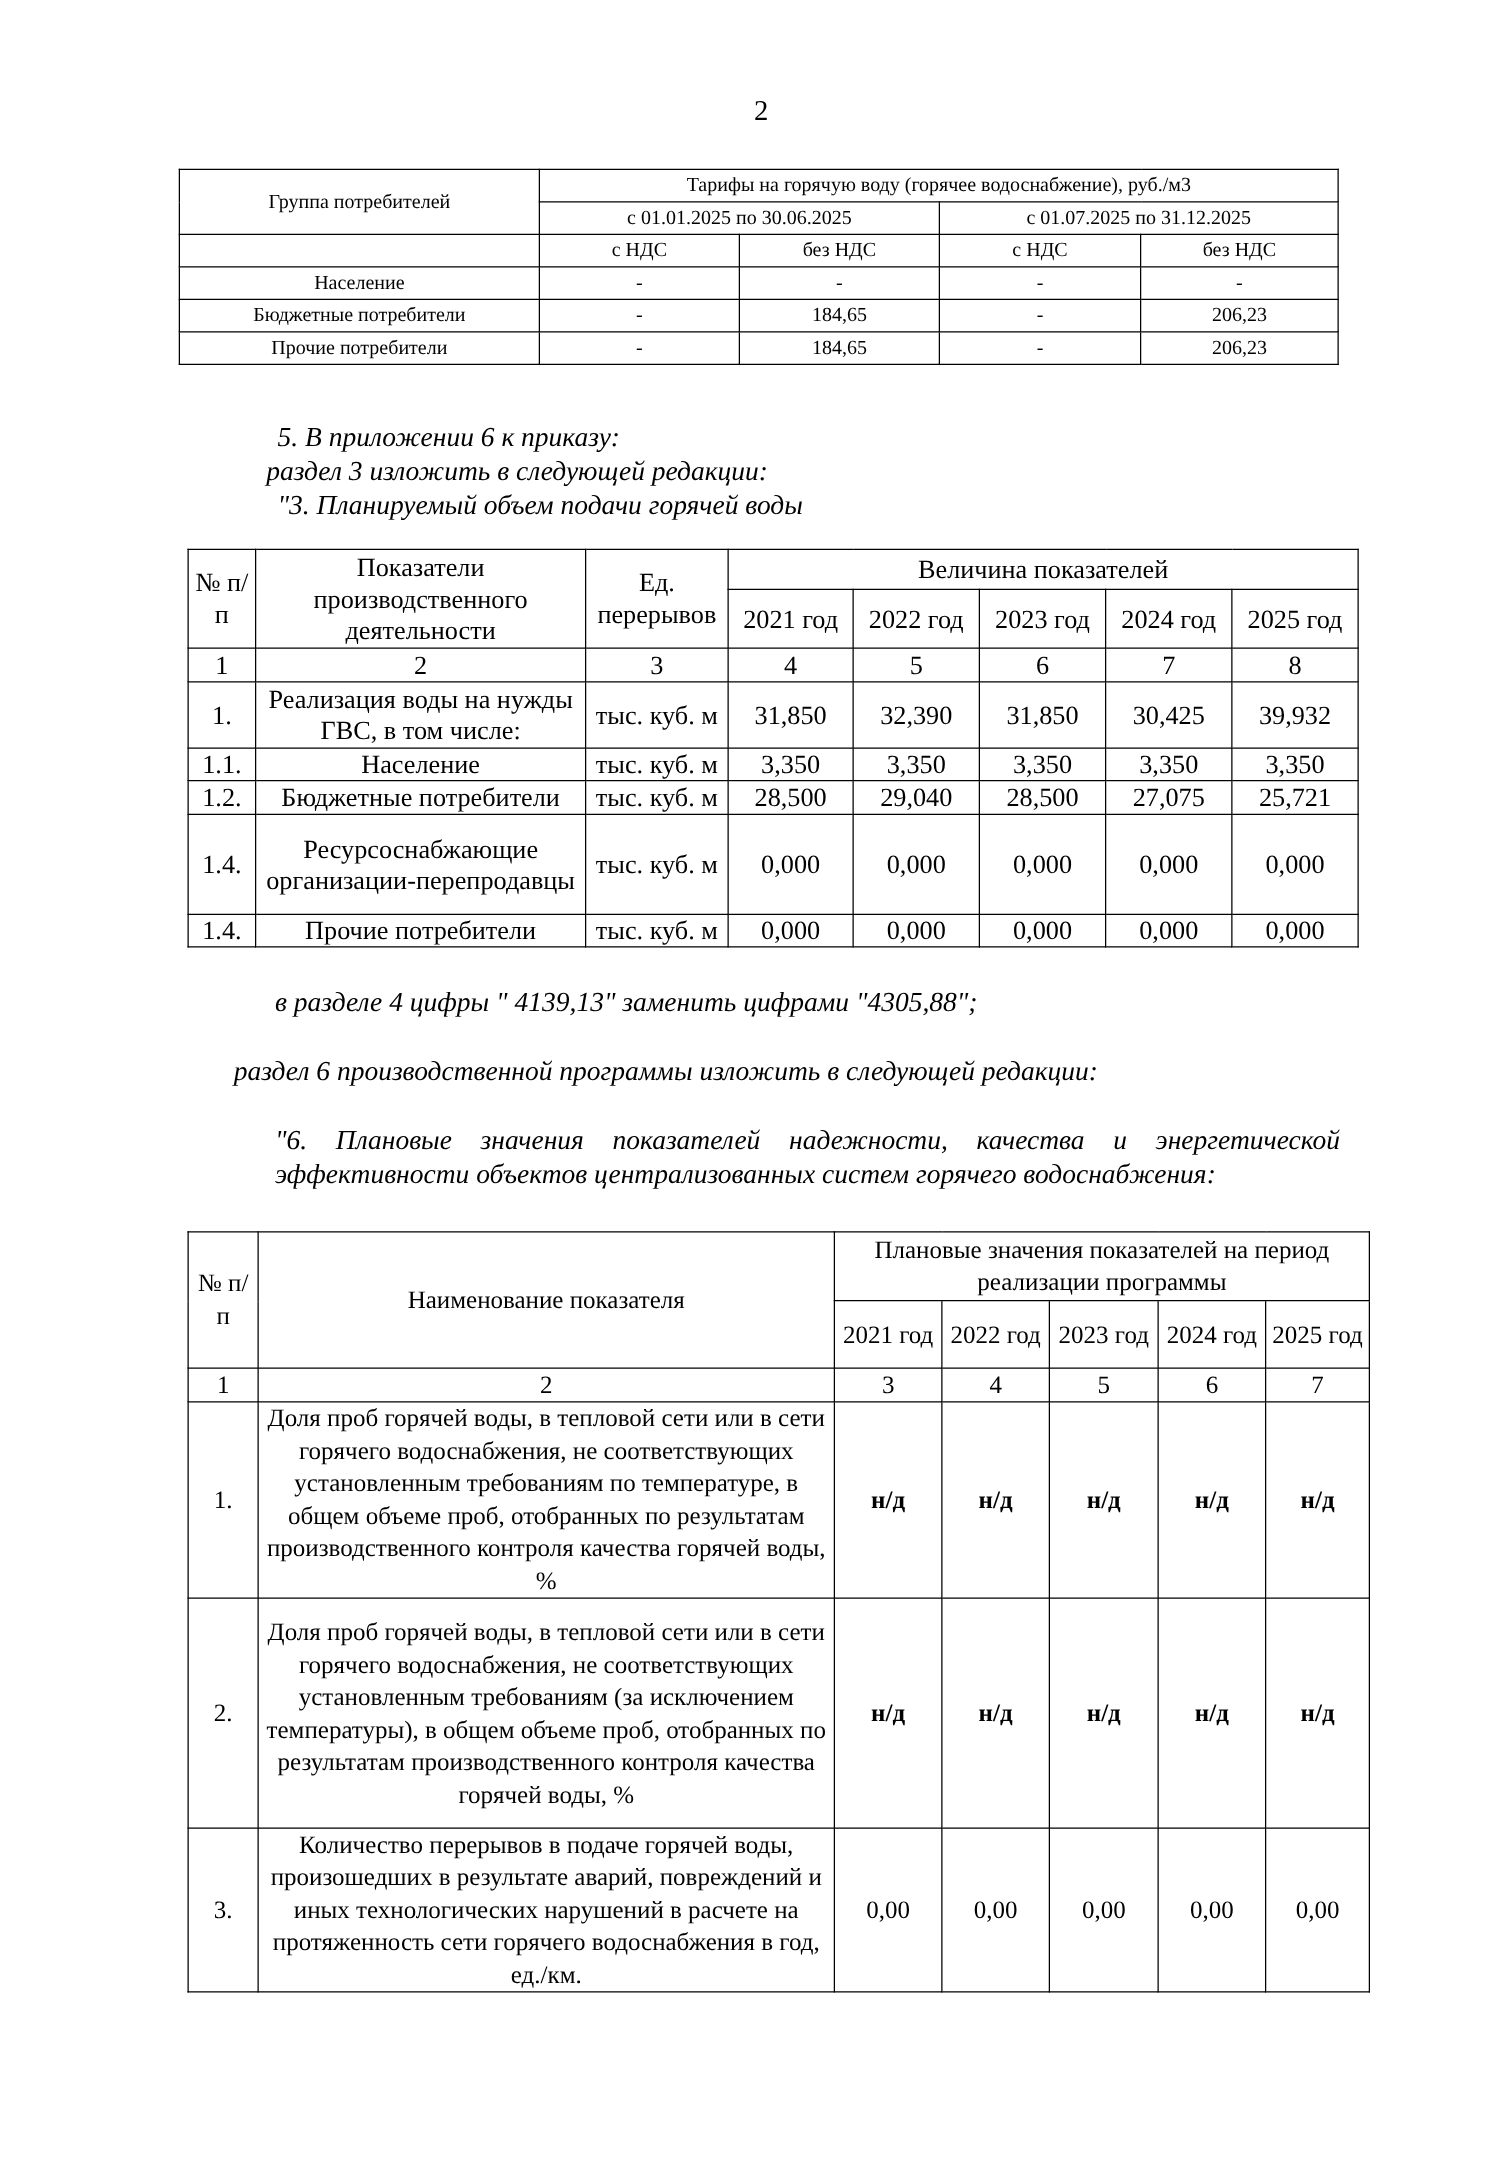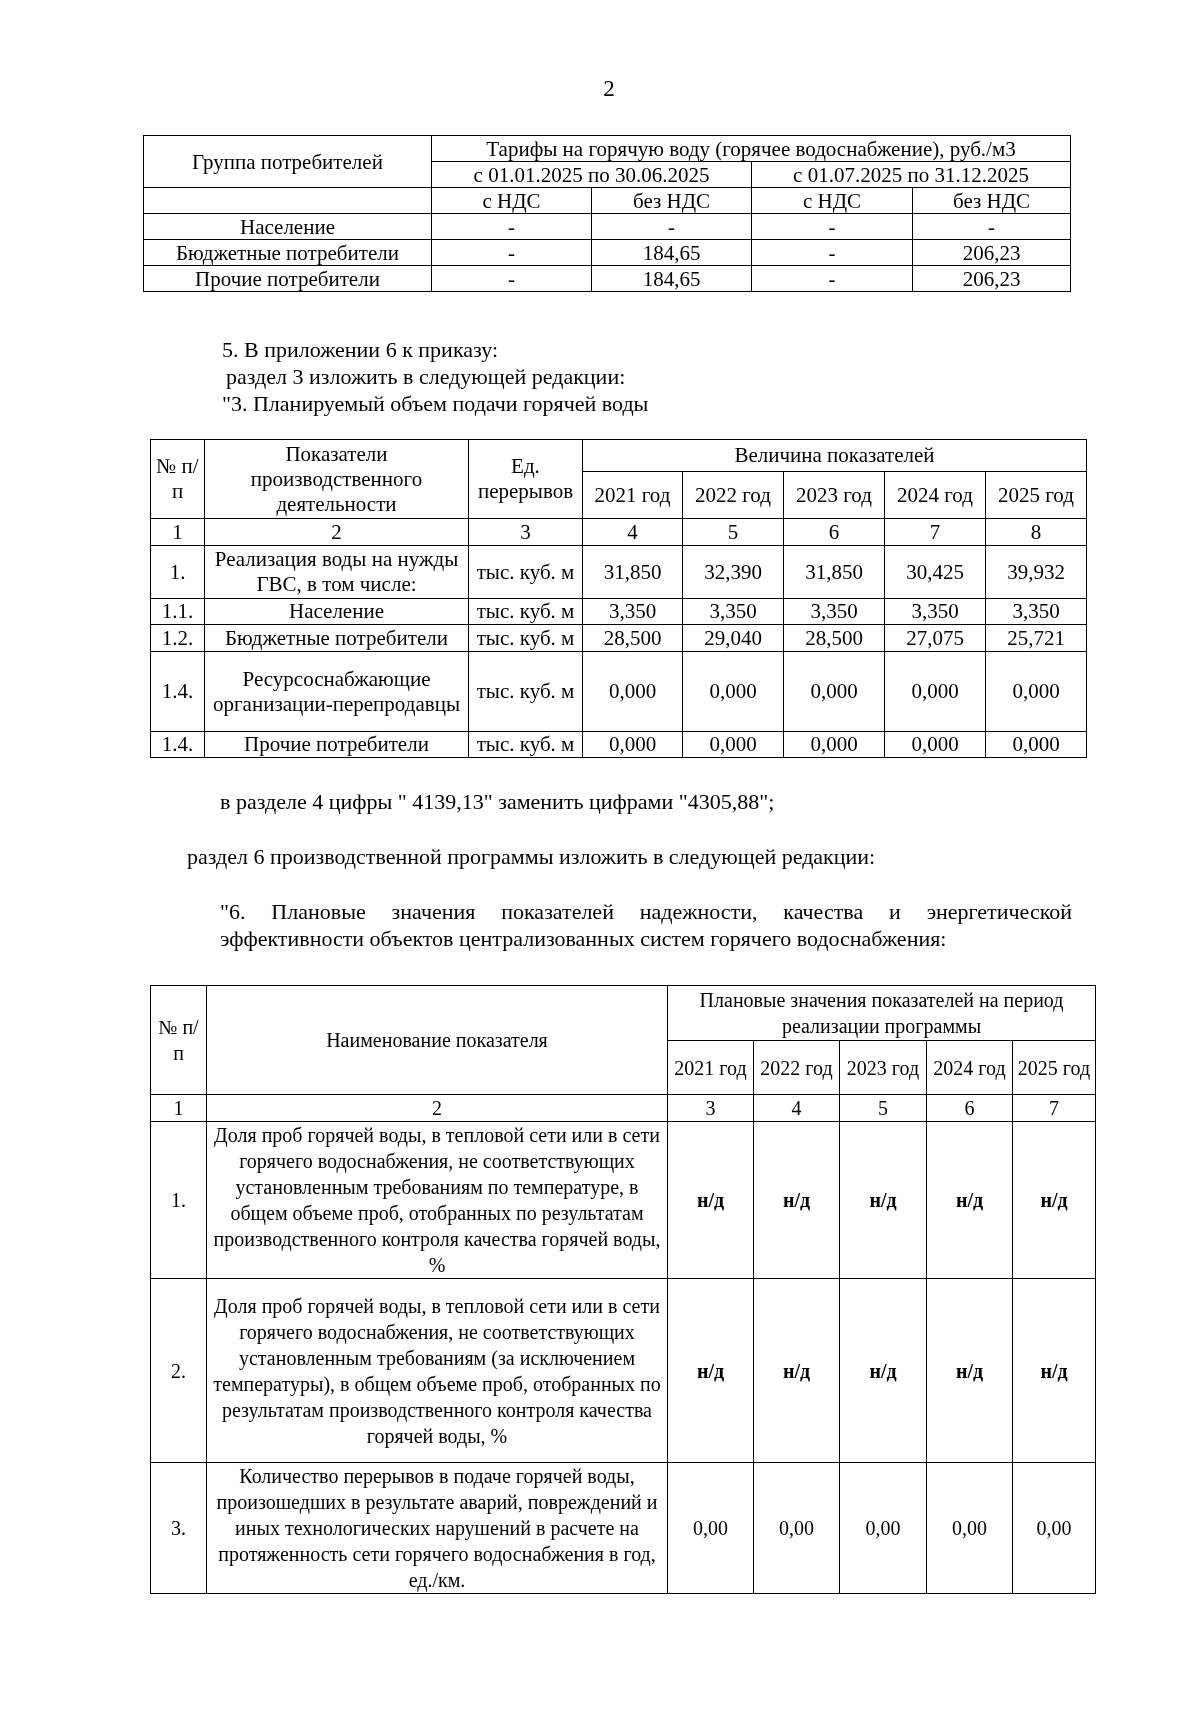--- a/index.html
+++ b/index.html
@@ -1,25 +1,25 @@
 <!DOCTYPE html>
 <html><head>
 <meta charset="utf-8">
 <style>
   html, body { margin:0; padding:0; background:#ffffff; }
   body { width:1200px; height:1726px; position:relative; overflow:hidden;
          font-family:"Liberation Serif", "DejaVu Serif", serif; color:#000; }
   .abs { position:absolute; }
   .pageno { left:0; width:1218px; top:76px; text-align:center; font-size:23px; }
-  .para { font-size:22px; line-height:27px; white-space:nowrap; }
+  .para { font-size:22px; line-height:27px; white-space:nowrap;font-style:italic; }
   .justify { white-space:normal; text-align:justify; text-align-last:left; }
   table { border-collapse:collapse; position:absolute; table-layout:fixed; }
   td { border:1.6px solid #000; padding:0 4px; vertical-align:middle; text-align:center; }
   td.left { text-align:center; }
-  #t1 { left:143px; top:135px; width:927px; font-size:21px; line-height:24px; }
+  #t1 { left:143px; top:135px; width:927px; font-size:16px; line-height:24px; }
   #t1 td { height:25px; padding-top:0; padding-bottom:0; }
   #t2 { left:150px; top:439px; width:936px; font-size:21px; line-height:25px; }
   #t3 { left:150px; top:985px; width:945px; font-size:20px; line-height:26px; }
   .bold { font-weight:bold; }
 </style>
 </head>
 <body>
 
 <div class="abs pageno">2</div>
 
@@ -65,21 +65,21 @@
     <td class="left">Прочие потребители</td>
     <td>-</td>
     <td>184,65</td>
     <td>-</td>
     <td>206,23</td>
   </tr>
 </tbody>
   </table>
 
 <div class="abs para" style="left:222px; top:336px;">5. В приложении 6 к приказу:</div>
-<div class="abs para" style="left:226px; top:363px;">раздел 3 изложить в следующей редакции:</div>
+<div class="abs para" style="left:213px; top:363px;">раздел 3 изложить в следующей редакции:</div>
 <div class="abs para" style="left:222px; top:390px;">"3. Планируемый объем подачи горячей воды</div>
 
 <table id="t2">
   <colgroup>
       <col style="width:54px">
       <col style="width:264px">
       <col style="width:114px">
       <col style="width:100px">
       <col style="width:101px">
       <col style="width:101px">

